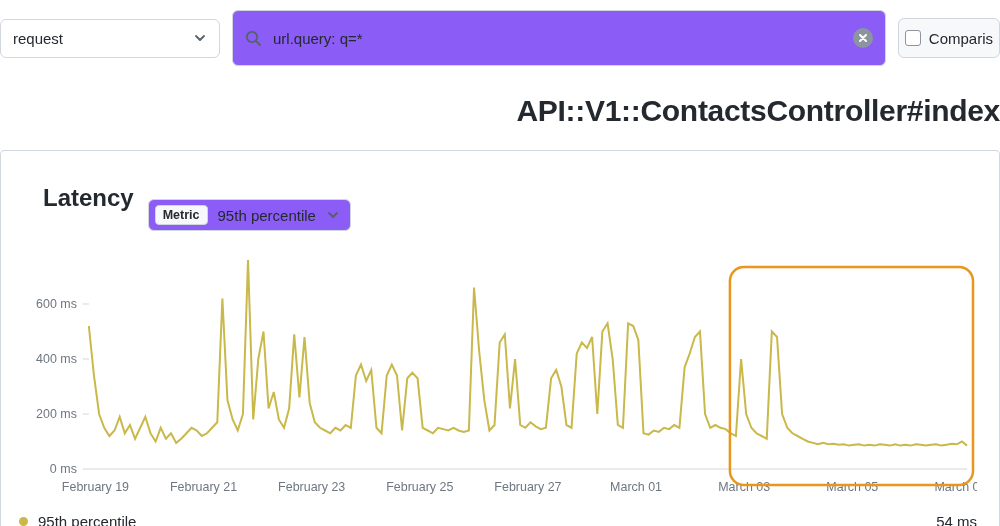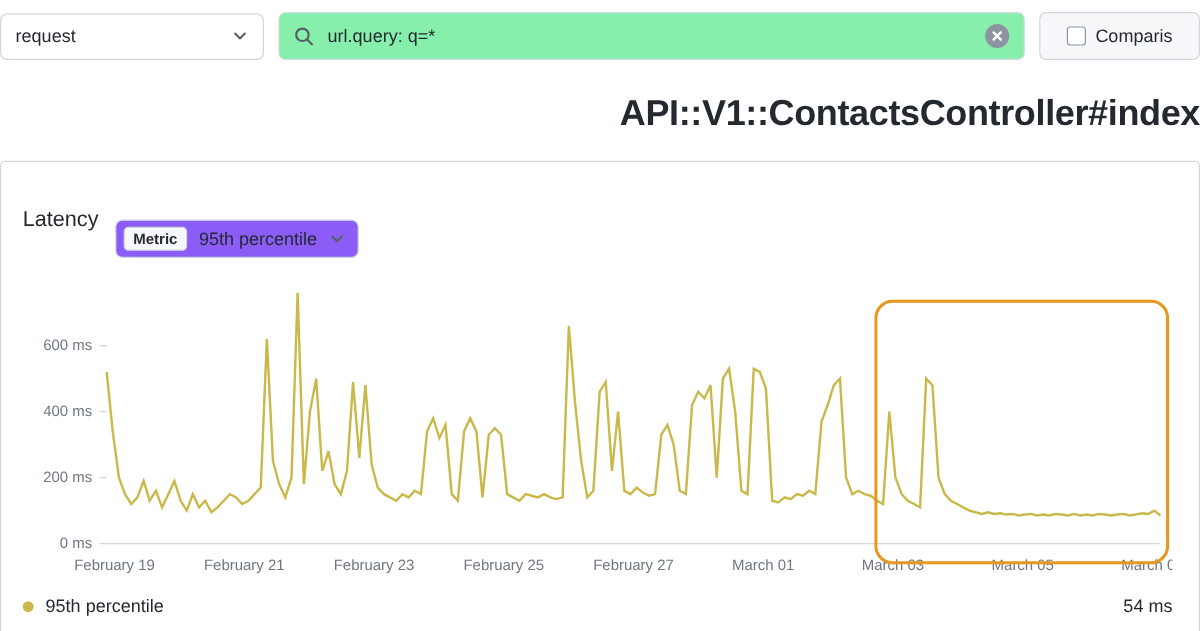--- a/index.html
+++ b/index.html
@@ -29,51 +29,51 @@
   }
   .select-box{
     display:flex;align-items:center;justify-content:space-between;
     border:1px solid var(--border);border-radius:6px;
     height:39px;padding:0 12px;font-size:15px;color:var(--text);
     background:#fff;min-width:220px;
   }
   .search-box{
     display:flex;align-items:center;gap:10px;
     border:1px solid var(--border);border-radius:6px;
-    height:40px;padding:0 12px;font-size:15px;color:var(--text);
-    background:#86efac;flex:1;min-width:0;
+    height:56px;padding:0 12px;font-size:15px;color:var(--text);
+    background:#8b5cf6;flex:1;min-width:0;
   }
   .search-box input{
     border:none;outline:none;flex:1;font-size:15px;color:var(--text);
     background:transparent;
   }
   .clear-btn{
     width:20px;height:20px;border-radius:50%;background:#8c959f;
     display:flex;align-items:center;justify-content:center;flex:0 0 auto;
   }
   .compare-box{
     display:flex;align-items:center;gap:8px;
     border:1px solid var(--border);border-radius:6px;
-    height:40px;padding:0 22px;font-size:15px;color:var(--text);
+    height:40px;padding:0 6px;font-size:15px;color:var(--text);
     background:var(--chip-bg);
   }
   .checkbox{
     width:16px;height:16px;border:1.5px solid #8c959f;border-radius:3px;background:#fff;
   }
   h1.page-title{
     font-size:30px;font-weight:800;margin:18px 0 22px 0;letter-spacing:-0.3px;text-align:right;
   }
   .panel{
     border:1px solid var(--border);border-radius:4px;background:#fff;
     padding:14px 22px 16px 18px;
   }
   .panel-header{
     display:flex;align-items:center;gap:14px;margin-bottom:8px;
   }
-  .panel-title{font-size:18px;font-weight:400;}
+  .panel-title{font-size:24px;font-weight:700;margin-left:24px;}
   .metric-chip{
     display:flex;align-items:center;gap:10px;
     border:1px solid var(--border);border-radius:6px;padding:5px 10px 5px 6px;
     background:#8b5cf6;
     margin-top:34px;
   }
   .metric-label{
     background:var(--chip-bg);border:1px solid var(--border);border-radius:4px;
     padding:2px 7px;font-size:12.5px;font-weight:600;
   }

